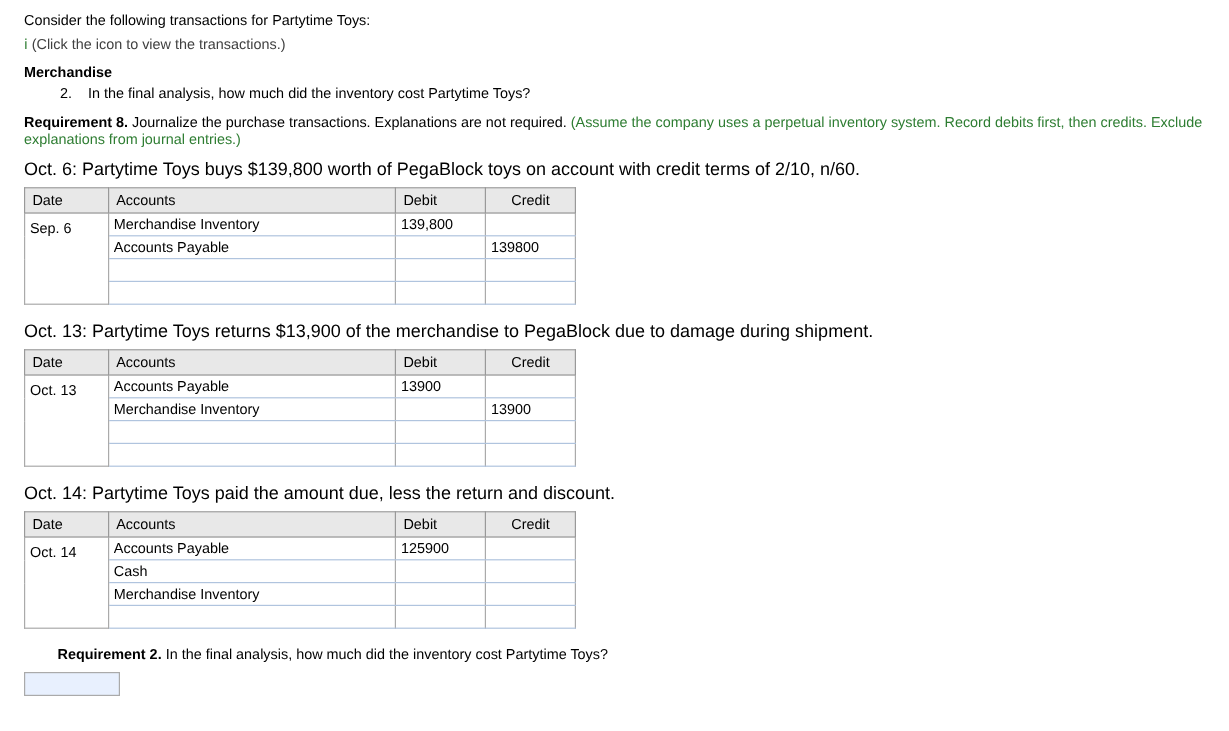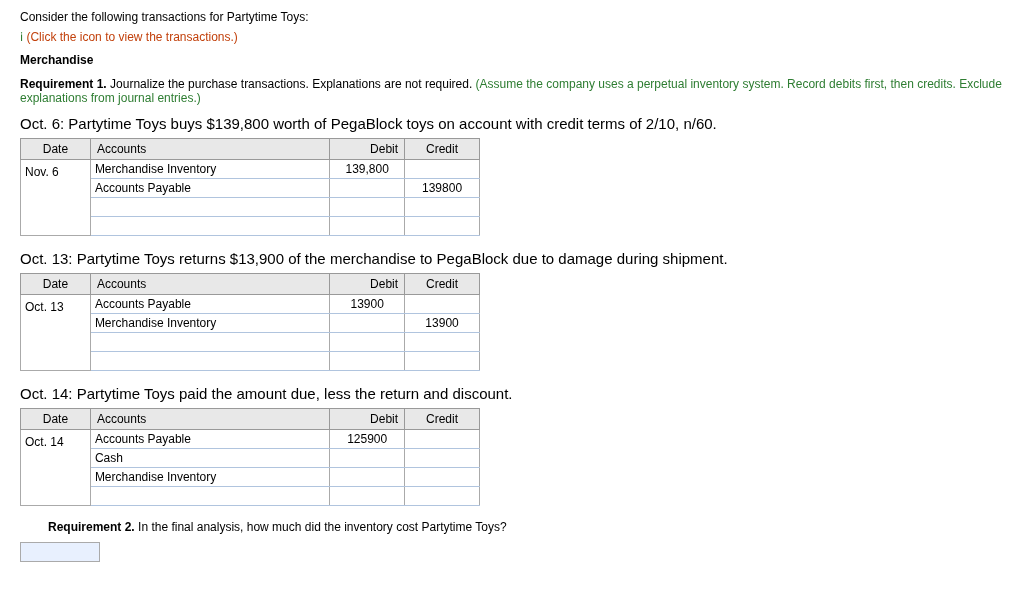--- a/index.html
+++ b/index.html
@@ -6,44 +6,44 @@
     body {
       font-family: Arial, sans-serif;
       font-size: 12px;
       background: #fff;
       color: #000;
       padding: 10px 20px;
       width: 1024px;
       min-height: 609px;
     }
     .consider-text { font-size: 12px; margin-bottom: 4px; }
-    .icon-link { color: #c2410c; font-size: 12px; }
+    .icon-link { color: #404040; font-size: 12px; }
     .requirements-section { margin-bottom: 10px; }
     .requirements-title { font-weight: bold; font-size: 12px; margin-bottom: 4px; }
     .req-item { margin-left: 20px; margin-bottom: 2px; font-size: 12px; }
     .req-item span { margin-left: 10px; }
     .requirement-label { font-size: 12px; margin-bottom: 8px; }
     .requirement-label .colored { color: #2e7d32; }
     .transaction-label { font-size: 15px; margin-bottom: 6px; margin-top: 10px; }
     .journal-table {
       width: 460px;
       border-collapse: collapse;
       margin-bottom: 14px;
     }
     .journal-table th {
       background: #e8e8e8;
       border: 1px solid #999;
       padding: 3px 6px;
       font-size: 12px;
       font-weight: normal;
       text-align: center;
     }
-    .journal-table th.date-col { width: 70px; text-align: center; }
+    .journal-table th.date-col { width: 70px; text-align: left; }
     .journal-table th.accounts-col { width: 240px; text-align: left; }
-    .journal-table th.debit-col { width: 75px; text-align: right; }
+    .journal-table th.debit-col { width: 75px; text-align: left; }
     .journal-table th.credit-col { width: 75px; text-align: center; }
     .journal-table td {
       border: 1px solid #aaa;
       padding: 0;
       font-size: 12px;
       vertical-align: middle;
     }
     .journal-table td.date-cell {
       padding: 3px 4px;
       vertical-align: top;
@@ -51,21 +51,21 @@
     }
     .journal-table td input[type="text"] {
       width: 100%;
       border: none;
       outline: none;
       font-size: 12px;
       padding: 2px 4px;
       background: transparent;
     }
     .journal-table td.amount-cell input[type="text"] {
-      text-align: center;
+      text-align: left;
     }
     .journal-table .account-row td { height: 18px; }
     .input-cell {
       border-bottom: 1px solid #b0c4de !important;
     }
     .answer-input {
       border: 1px solid #aaa;
       width: 80px;
       font-size: 12px;
       padding: 2px 4px;
@@ -79,41 +79,45 @@
 <body>
 
 <p class="consider-text">Consider the following transactions for Partytime Toys:</p>
 <p style="margin-bottom:8px;">
   <span style="color:#2e7d32; font-size:12px;">ℹ </span>
   <a class="icon-link">(Click the icon to view the transactions.)</a>
 </p>
 
 <div class="requirements-section">
   <p class="requirements-title">Merchandise</p>
+  <div class="req-item">
+    <span>2.</span>
+    <span>In the final analysis, how much did the inventory cost Partytime Toys?</span>
+  </div>
 </div>
 
 <p class="requirement-label">
-  <strong>Requirement 1.</strong>
+  <strong>Requirement 8.</strong>
   <span> Journalize the purchase transactions. Explanations are not required.</span>
   <span class="colored">(Assume the company uses a perpetual inventory system. Record debits first, then credits. Exclude explanations from journal entries.)</span>
 </p>
 
 <p class="transaction-label">Oct. 6: Partytime Toys buys $139,800 worth of PegaBlock toys on account with credit terms of 2/10, n/60.</p>
 <table class="journal-table">
   <thead>
     <tr>
       <th class="date-col">Date</th>
       <th class="accounts-col">Accounts</th>
       <th class="debit-col">Debit</th>
       <th class="credit-col">Credit</th>
     </tr>
   </thead>
   <tbody>
     <tr class="account-row">
-      <td class="date-cell" rowspan="4">Nov. 6</td>
+      <td class="date-cell" rowspan="4">Sep. 6</td>
       <td class="input-cell"><input type="text" value="Merchandise Inventory" style=""></td>
       <td class="amount-cell input-cell"><input type="text" value="139,800" style=""></td>
       <td class="amount-cell input-cell"><input type="text" style=""></td>
     </tr>
     <tr class="account-row">
       <td class="input-cell"><input type="text" value="Accounts Payable" style=""></td>
       <td class="amount-cell input-cell"><input type="text" style=""></td>
       <td class="amount-cell input-cell"><input type="text" value="139800" style=""></td>
     </tr>
     <tr class="account-row">

